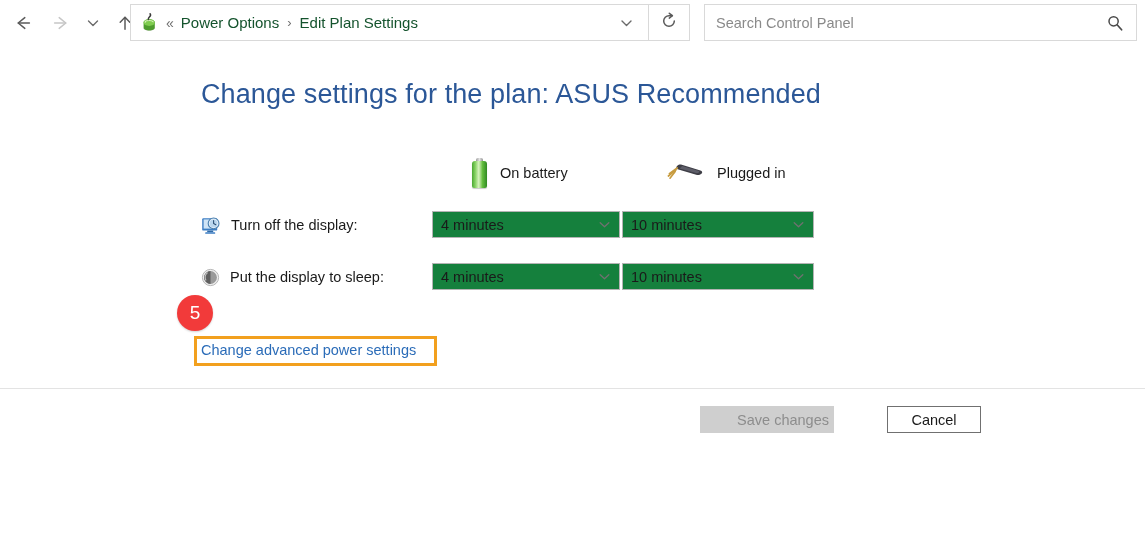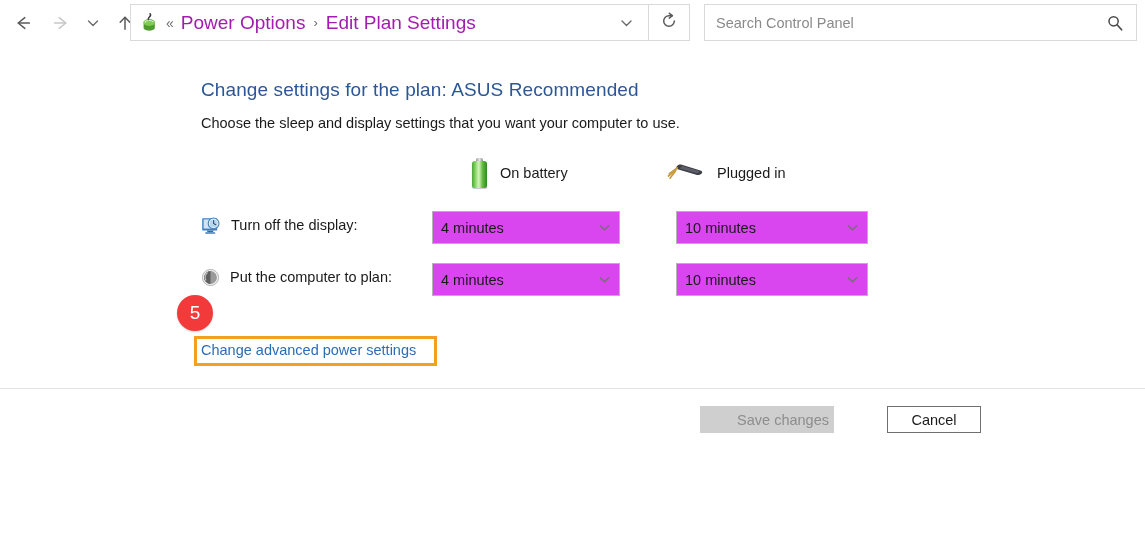--- a/index.html
+++ b/index.html
@@ -65,22 +65,22 @@
   }
   .crumb-sep {
     color: #6f6f6f;
     font-size: 14px;
     margin: 0 7px;
     flex: 0 0 auto;
     user-select: none;
   }
   .crumb-sep.chevsep { font-size: 13px; margin: 0 8px; }
   .crumb-text {
-    font-size: 19px;
-    color: #a21caf;
+    font-size: 15px;
+    color: #14532d;
     white-space: nowrap;
     flex: 0 0 auto;
     cursor: default;
   }
   .addr-chevron {
     margin-left: auto;
     margin-right: 14px;
     flex: 0 0 auto;
     display: flex;
     align-items: center;
@@ -135,21 +135,21 @@
   
   .content {
     position: absolute;
     left: 0; top: 46px;
     width: 1145px;
     height: 342px;
   }
   .page-title {
     position: absolute;
     left: 201px; top: 33px;
-    font-size: 19px;
+    font-size: 27px;
     color: #2b5797;
     white-space: nowrap;
     letter-spacing: 0.1px;
   }
   .page-subtitle {
     position: absolute;
     left: 201px; top: 69px;
     font-size: 14.5px;
     color: #1a1a1a;
     white-space: nowrap;
@@ -220,44 +220,44 @@
   }
 
   
   .ico-display { position: relative; width: 20px; height: 19px; flex:0 0 auto; }
   
   .ico-sleep { position: relative; width: 19px; height: 19px; flex:0 0 auto; }
 
   
   .combo {
     position: absolute;
-    height: 33px;
+    height: 27px;
     box-sizing: border-box;
-    background: #d946ef;
+    background: #15803d;
     border: 1px solid #b4b4b4;
     display: flex;
     align-items: center;
     cursor: pointer;
     font-size: 14.5px;
     color: #1a1a1a;
   }
   .combo .val {
     padding-left: 8px;
     white-space: nowrap;
     flex: 1 1 auto;
     overflow: hidden;
   }
   .combo .arw {
     flex: 0 0 auto;
     margin-right: 8px;
     display: flex;
     align-items: center;
   }
   .combo.c-batt { left: 432px; width: 188px; }
-  .combo.c-plug { left: 676px; width: 192px; }
+  .combo.c-plug { left: 622px; width: 192px; }
   .combo.row1 { top: 165px; }
   .combo.row2 { top: 217px; }
 
   
   .badge {
     position: absolute;
     left: 177px; top: 249px;
     width: 36px; height: 36px;
     border-radius: 50%;
     background: #f23a3a;
@@ -404,21 +404,20 @@
         <circle cx="7.6" cy="7.3" r="4.6" fill="none" stroke="#4a4a4a" stroke-width="1.5"></circle>
         <path d="M11.1 10.8 L15.6 15.8" fill="none" stroke="#4a4a4a" stroke-width="1.7" stroke-linecap="round"></path>
       </svg>
     </span>
   </div>
 </div>
 
 <div class="content">
 
   <div class="page-title">Change settings for the plan: ASUS Recommended</div>
-  <div class="page-subtitle">Choose the sleep and display settings that you want your computer to use.</div>
 
   <div class="col-head plugged">
     <span class="ico-plug">
       <svg width="40" height="24" viewBox="0 0 40 24">
         <path d="M16 3.6 L35.4 9.4 C37.3 10 37.8 11.5 36.4 12.8 C35.1 14 32.9 14.3 31.2 13.8
                  L12.6 8.3 C11 7.8 10.8 6.1 12.3 4.8 C13.3 3.9 14.8 3.3 16 3.6 Z" fill="#3e3e46"></path>
         <path d="M17.2 4.9 L33.2 9.7 C34.4 10.1 34.7 10.9 33.9 11.6 C33.2 12.2 31.9 12.4 30.9 12.1
                  L14.6 7.4" fill="#5d5d68"></path>
         <path d="M12.2 7.0 L4.4 12.6" fill="none" stroke="#c79b3e" stroke-width="1.7" stroke-linecap="round"></path>
         <path d="M11.0 8.8 L3.4 15.0" fill="none" stroke="#c79b3e" stroke-width="1.7" stroke-linecap="round"></path>
@@ -469,21 +468,21 @@
 
   <div class="setting-row r2">
     <span class="ico-sleep">
       <svg width="19" height="19" viewBox="0 0 19 19">
         <circle cx="9.5" cy="9.5" r="8.1" fill="#f0f0f0" stroke="#b5b5b5" stroke-width="1"></circle>
         <circle cx="9.5" cy="9.5" r="6.4" fill="#9a9a9a"></circle>
         <path d="M9.5 3.1 A6.4 6.4 0 0 0 9.5 15.9 Z" fill="#5f5f5f"></path>
         <path d="M6.6 4.6 A6.4 6.4 0 0 0 5.0 12.6" fill="none" stroke="#c8c8c8" stroke-width="1.1"></path>
       </svg>
     </span>
-    <span class="row-label">Put the computer to plan:</span>
+    <span class="row-label">Put the display to sleep:</span>
   </div>
   <div class="combo c-batt row2">
     <span class="val">4 minutes</span>
     <span class="arw">
       <svg width="13" height="13" viewBox="0 0 13 13">
         <path d="M2.2 4.7 L6.5 8.8 L10.8 4.7" fill="none" stroke="#707070" stroke-width="1.3" stroke-linecap="round" stroke-linejoin="round"></path>
       </svg>
     </span>
   </div>
   <div class="combo c-plug row2">

